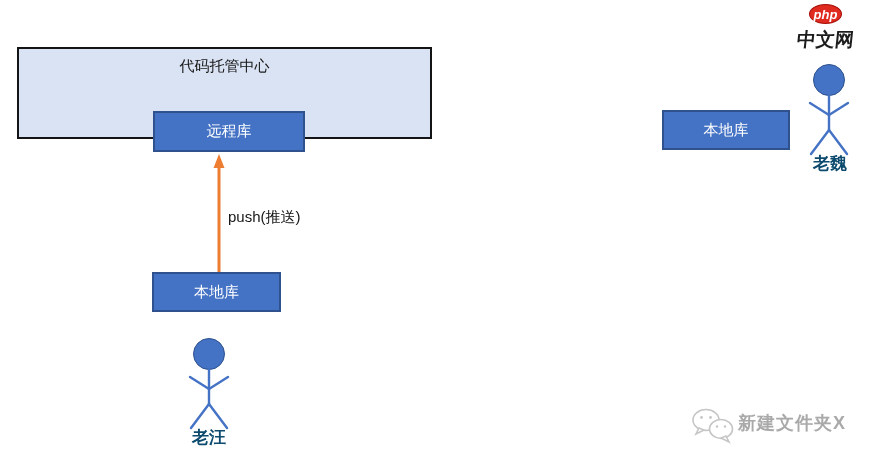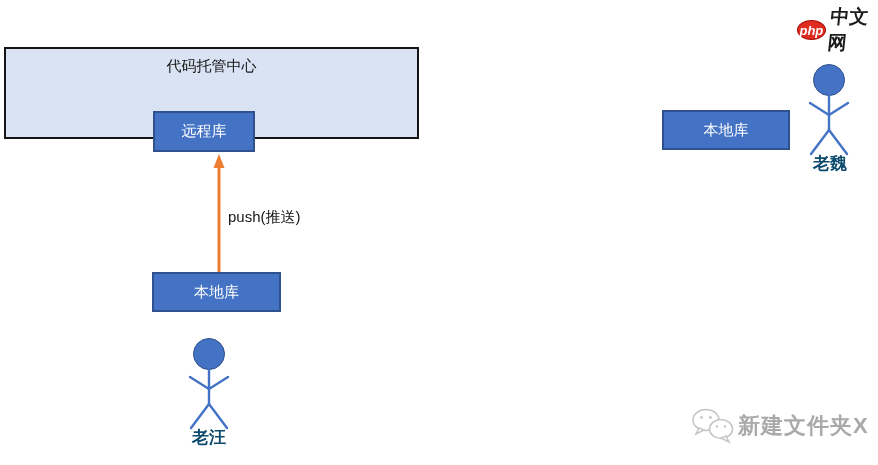--- a/index.html
+++ b/index.html
@@ -12,36 +12,36 @@
     --text-dark:#161616;
     --watermark-gray:#a9a9a9;
     --watermark-url-gray:#d3d3d3;
   }
   *{margin:0;padding:0;box-sizing:border-box;}
   html,body{background:#fff;}
   body{font-family:"Liberation Sans","DejaVu Sans",sans-serif;}
   .stage{position:relative;width:878px;height:465px;background:#fff;overflow:hidden;}
 
   
-  .logo{position:absolute;top:4px;left:797px;display:flex;align-items:center;gap:3px;}
+  .logo{position:absolute;top:4px;left:797px;display:flex;align-items:center;gap:3px;flex-direction:column;}
   .logo-oval{display:flex;align-items:center;justify-content:center;width:33px;height:20px;
     background:var(--logo-red);border:1px solid #a8120c;border-radius:50%;
     color:#fff;font-weight:bold;font-style:italic;font-size:13px;line-height:1;}
   .logo-site{font-size:19px;font-weight:800;color:#1c1c1c;transform:skewX(-6deg);letter-spacing:0px;}
 
   
-  .hosting-box{position:absolute;left:4px;top:47px;width:415px;height:92px;
+  .hosting-box{position:absolute;left:17px;top:47px;width:415px;height:92px;
     background:var(--box-fill-light);border:2px solid var(--outer-border);}
   .hosting-title{margin-top:8px;text-align:center;font-size:15px;color:var(--text-dark);}
 
   
   .repo-box{position:absolute;display:flex;align-items:center;justify-content:center;
     background:var(--box-fill-primary);border:2px solid var(--box-border-primary);
     color:#fff;font-size:15px;}
-  .repo-remote{left:153px;top:111px;width:102px;height:41px;text-align:right;}
+  .repo-remote{left:153px;top:111px;width:152px;height:41px;text-align:right;}
   .repo-local-left{left:152px;top:272px;width:129px;height:40px;}
   .repo-local-right{left:662px;top:110px;width:128px;height:40px;}
 
   
   .push-arrow{position:absolute;left:211px;top:154px;width:16px;height:119px;}
   .push-arrow line{stroke:var(--arrow-orange);stroke-width:3;}
   .push-arrow polygon{fill:var(--arrow-orange);}
   .push-label{position:absolute;left:228px;top:208px;font-size:15px;color:var(--text-dark);}
 
   
@@ -52,21 +52,21 @@
   .person line{stroke:var(--box-fill-primary);stroke-width:2.4;stroke-linecap:round;}
   .person-label{position:absolute;width:60px;text-align:center;
     font-size:17px;font-weight:bold;color:#0c4a6e;}
   .person-label-left{left:179px;top:426px;}
   .person-label-right{left:800px;top:152px;}
 
   
   .wm-icon{position:absolute;left:691px;top:408px;width:47px;height:37px;}
   .wm-icon ellipse,.wm-icon path{fill:#fff;stroke:#c6c6c6;stroke-width:1.6;}
   .wm-icon circle{fill:#c6c6c6;stroke:none;}
-  .wm-brand{position:absolute;left:738px;top:411px;font-size:22px;font-weight:bold;
+  .wm-brand{position:absolute;left:738px;top:411px;font-size:18px;font-weight:bold;
     color:var(--watermark-gray);text-shadow:-1px -1px 0 #fdfdfd,1px 1px 1px #fff;letter-spacing:1px;}
   .wm-url{position:absolute;left:626px;top:438px;font-size:15px;letter-spacing:.5px;
     color:var(--watermark-url-gray);}
 </style>
 </head>
 <body>
 
 <div class="stage">
 
   <div class="logo">

